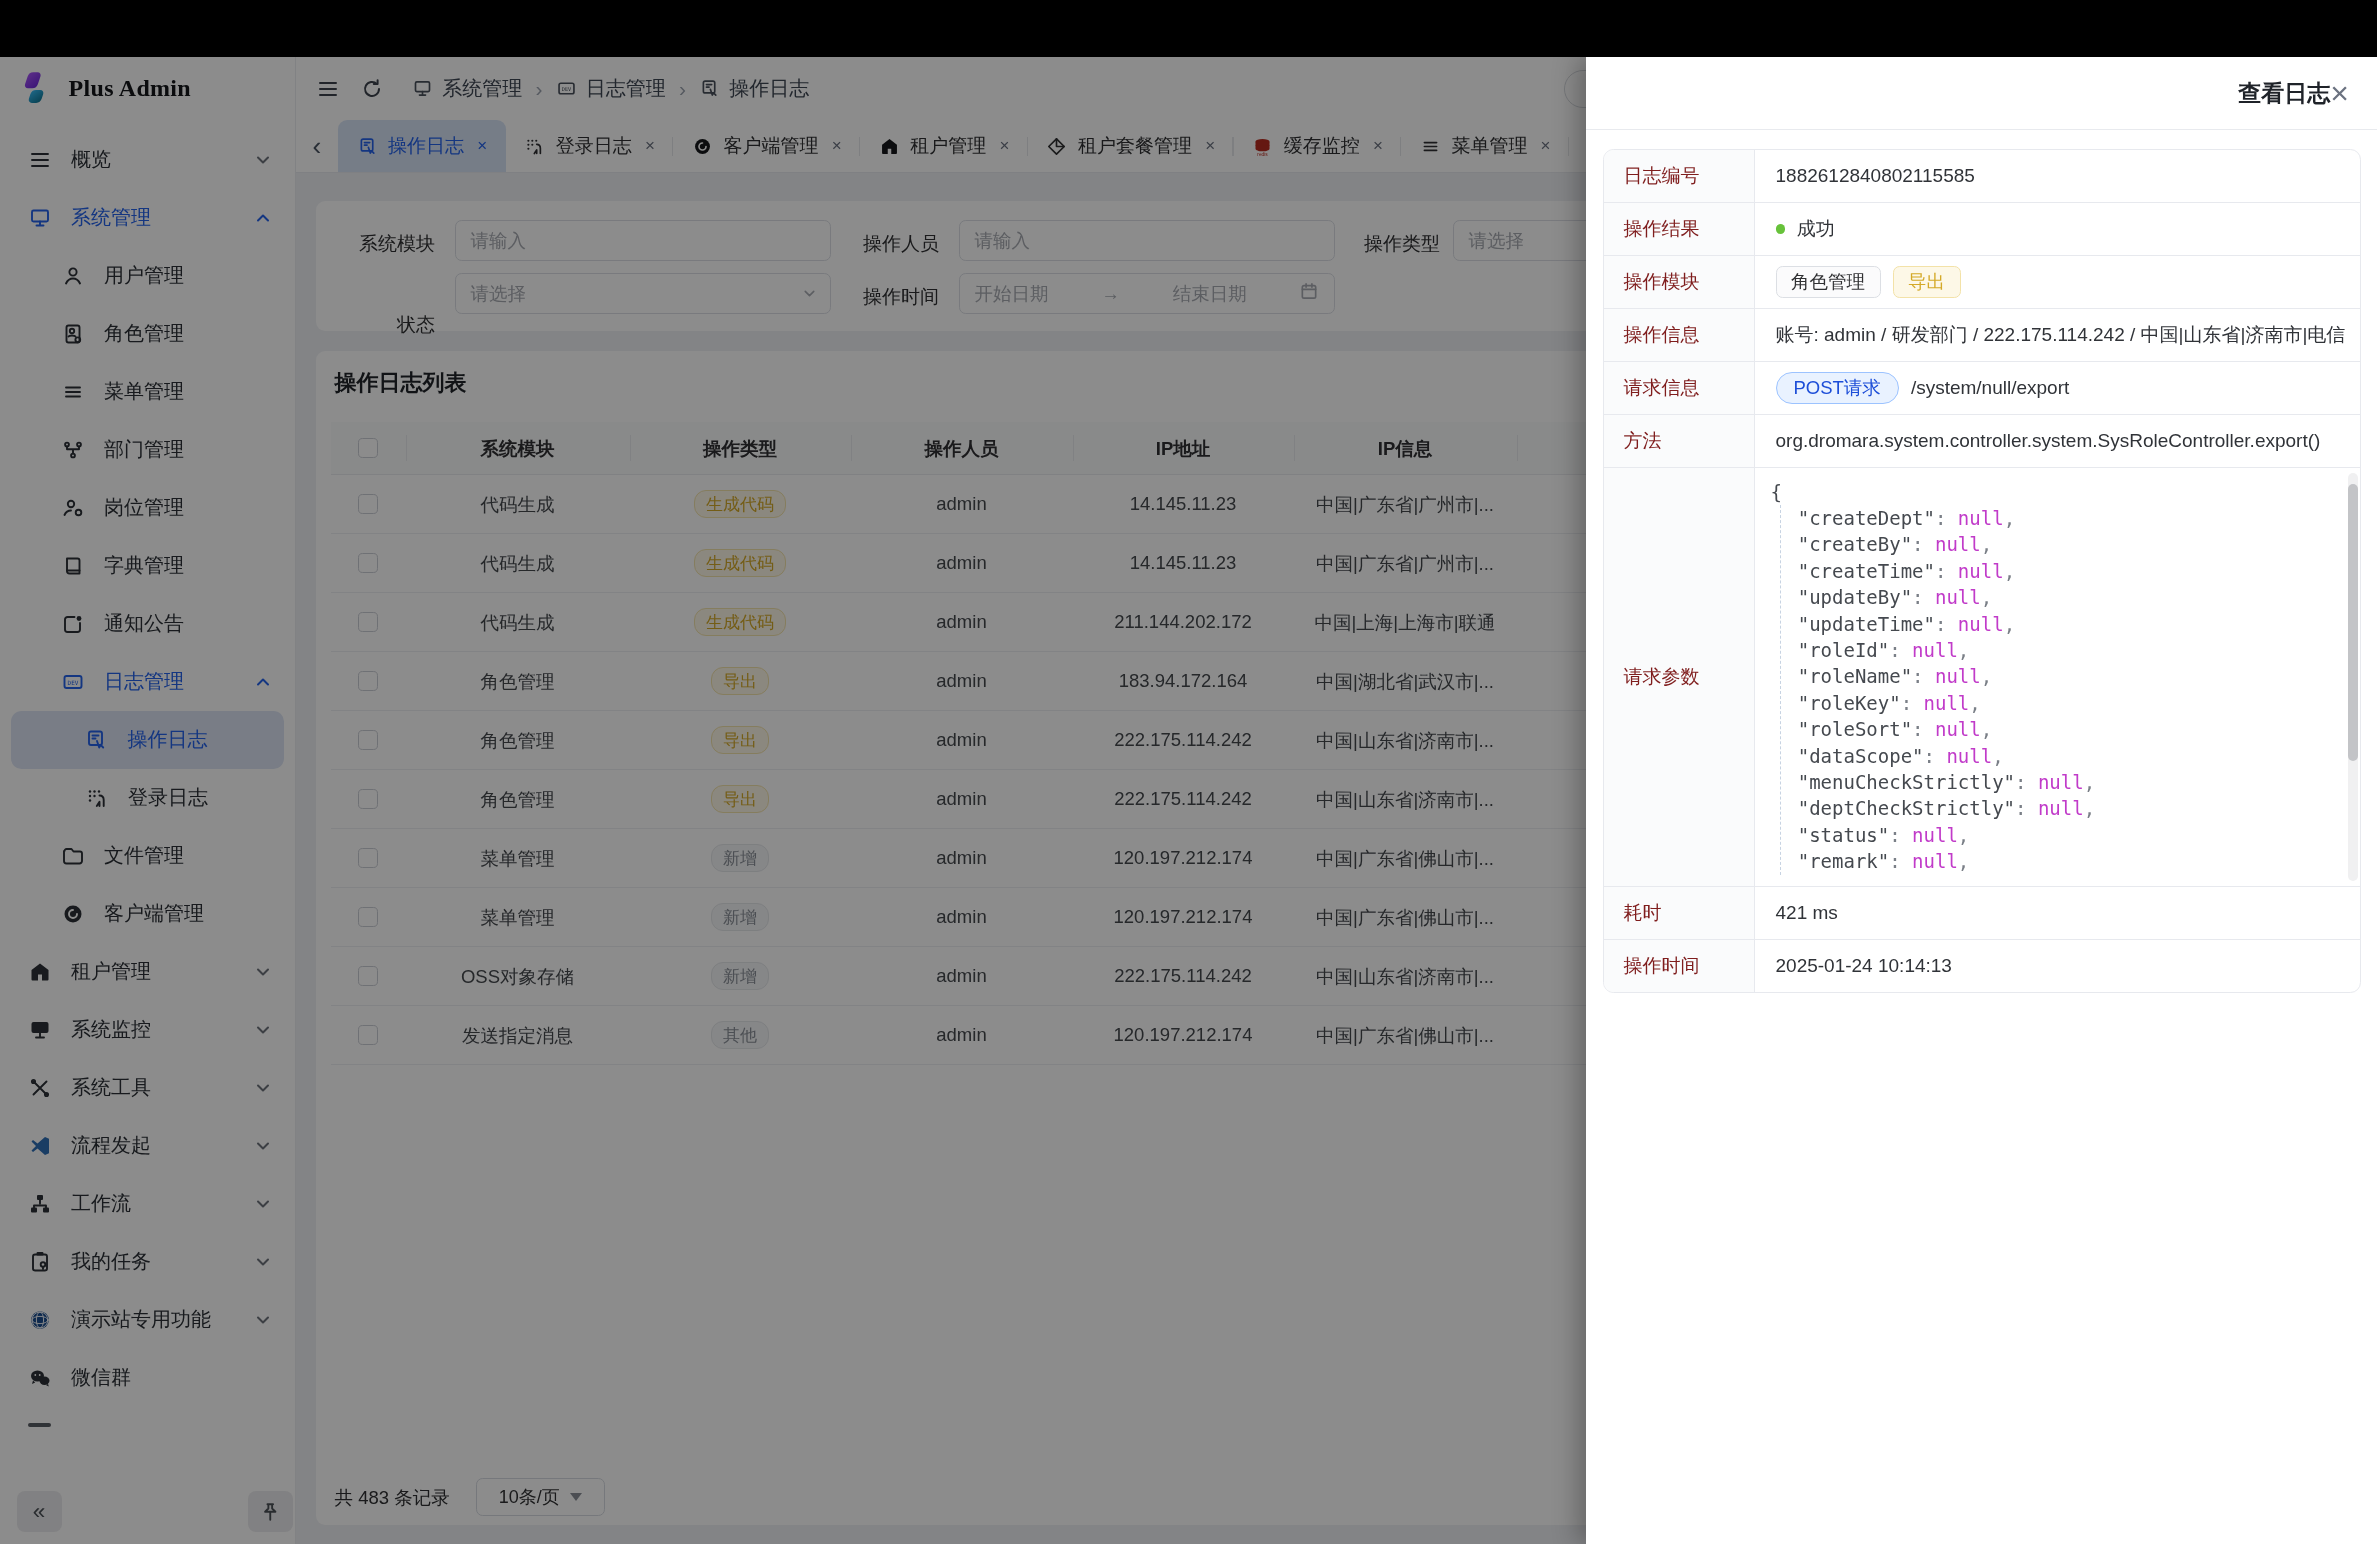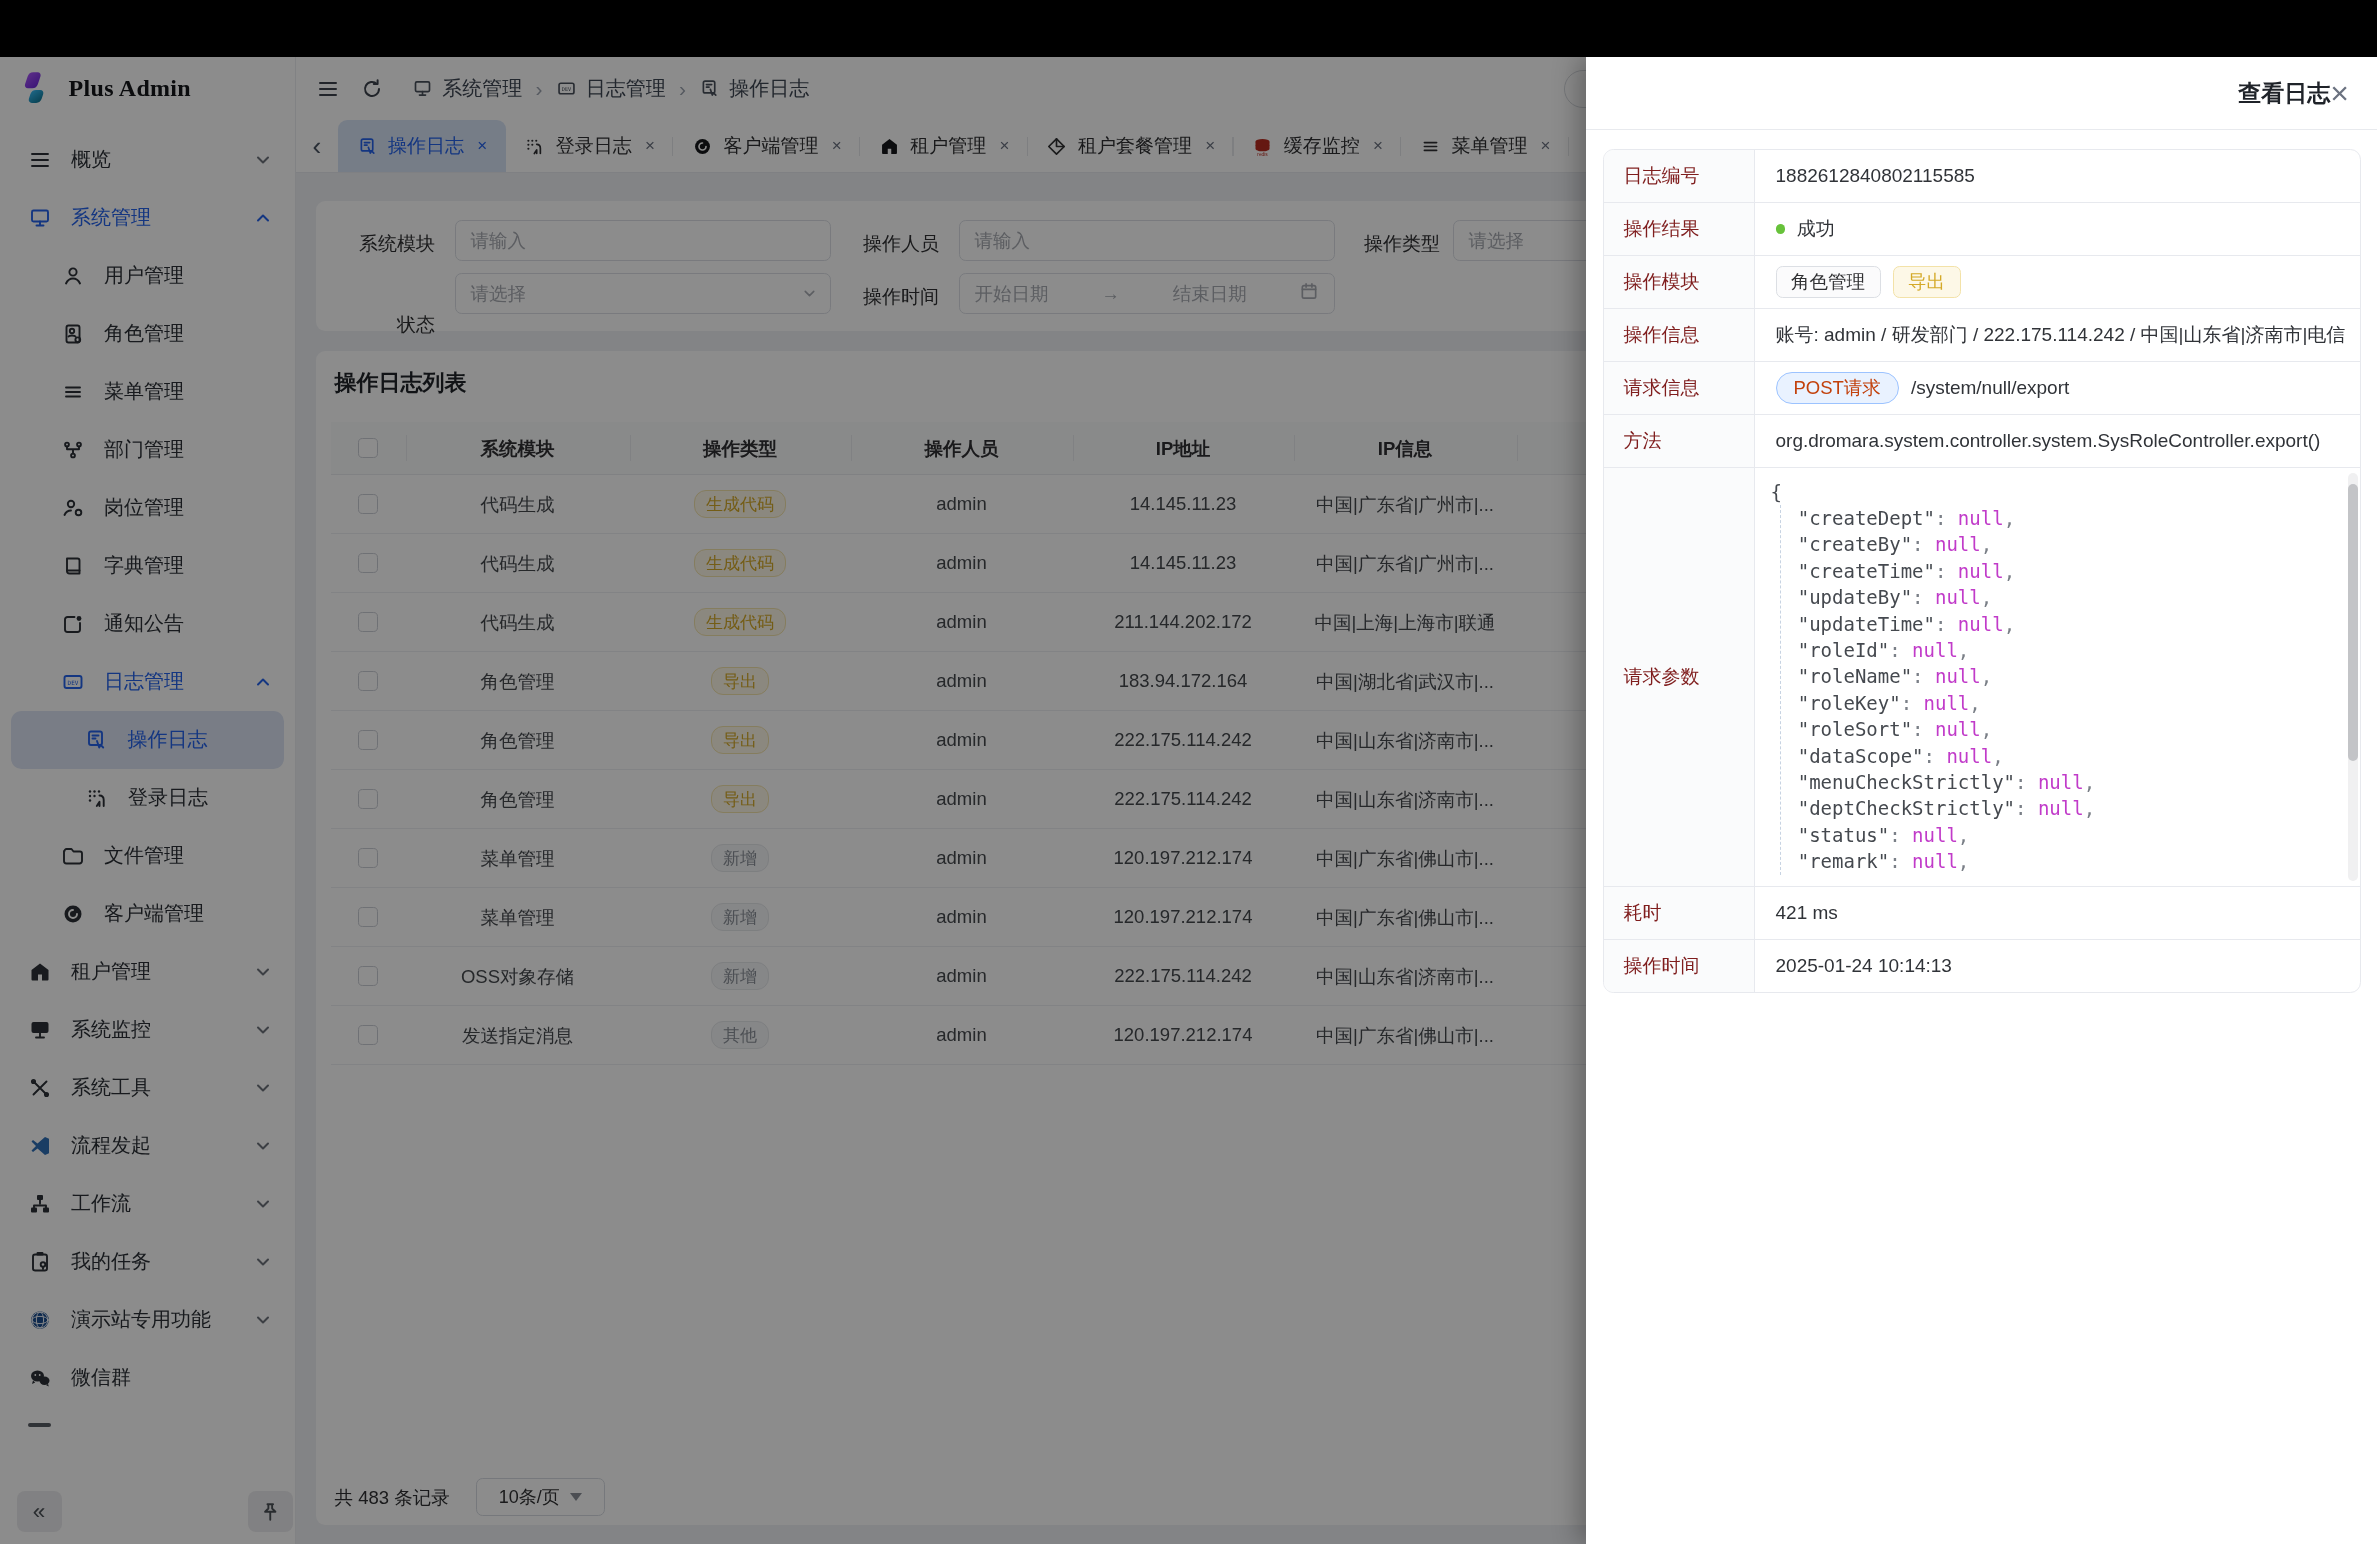--- a/index.html
+++ b/index.html
@@ -83,21 +83,21 @@
   .d-close{font-size:32px;color:#6b7280;line-height:1;cursor:pointer;}
   .ftable{position:absolute;left:16.5px;top:92px;width:758px;border:1.3px solid #e7e9ee;border-radius:10.6px;overflow:hidden;box-sizing:border-box;}
   .fr{display:flex;border-top:1.3px solid #e7e9ee;min-height:52px;}
   .fr:first-child{border-top:none;}
   .fl{width:151px;flex:0 0 151px;background:#fafbfc;border-right:1.3px solid #e7e9ee;display:flex;align-items:center;padding-left:20px;font-size:19px;color:#7f1d1d;box-sizing:border-box;}
   .fv{flex:1;display:flex;align-items:center;padding:6.6px 13.2px 6.6px 21px;font-size:19px;color:#303338;gap:12px;box-sizing:border-box;}
   .dot{width:9.2px;height:9.2px;border-radius:50%;background:#67c23a;}
   .dbadge{display:inline-flex;align-items:center;padding:6px 14.5px;border-radius:6.6px;font-size:18.5px;line-height:1;}
   .dbadge.plain{background:#fbfbfc;border:1.3px solid #dcdfe4;color:#303133;}
   .dbadge.warning{background:#fdf8e7;border:1.3px solid #f3e2a8;color:#d4a928;}
-  .pill{display:inline-flex;align-items:center;padding:6px 17px;border-radius:660px;background:#e9f2ff;border:1.3px solid #9cc3ff;color:#c2410c;font-size:18.5px;line-height:1;font-weight:500;}
+  .pill{display:inline-flex;align-items:center;padding:6px 17px;border-radius:660px;background:#e9f2ff;border:1.3px solid #9cc3ff;color:#1d4ed8;font-size:18.5px;line-height:1;font-weight:500;}
   .fr.tall{height:418px;}
   .json-area{position:relative;flex:1;padding:10.6px 12px 10.6px 16px;box-sizing:border-box;}
   .json-scroll{position:relative;height:100%;overflow:hidden;font-family:"DejaVu Sans Mono","Liberation Mono",monospace;font-size:19px;line-height:26.4px;color:#45494f;}
   .jbrace{display:block;}
   .json-lines{margin-left:9.2px;border-left:1.3px dashed #c7d3e2;padding-left:17px;}
   .jline{white-space:pre;}
   .jk{color:#45494f;} .js{color:#7a7f87;} .jv{color:#c13bc9;} .jp{color:#7a7f87;}
   .sbar-track{position:absolute;right:1.3px;top:5.3px;width:10.6px;bottom:5.3px;background:#f0f0f1;border-radius:5.3px;}
   .sbar-thumb{position:absolute;right:1.3px;top:16px;width:10.6px;height:277px;background:#c3c4c7;border-radius:5.3px;}
   .mono-val{font-size:19px;}

